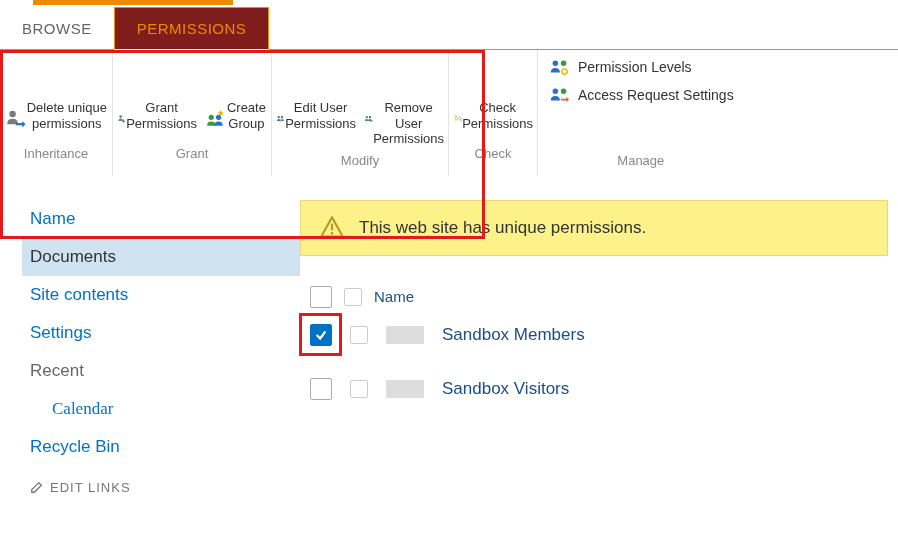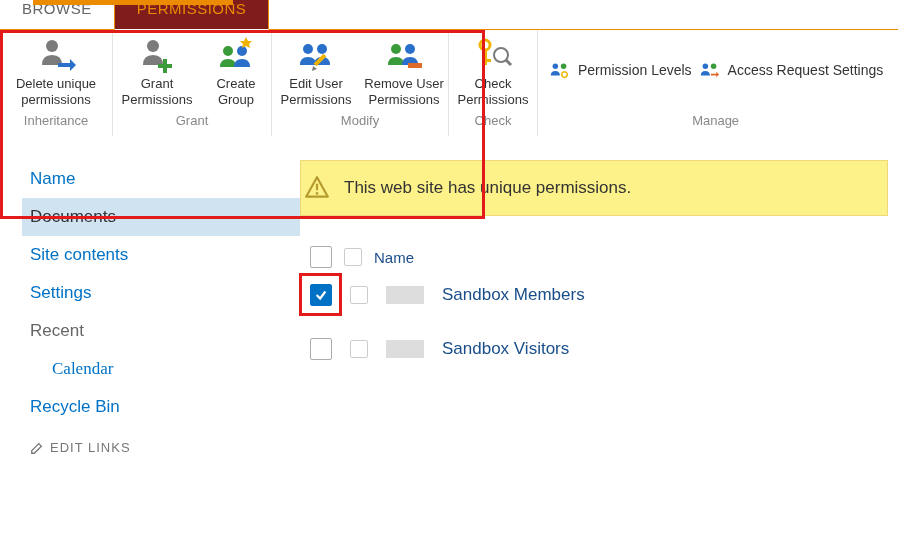--- a/index.html
+++ b/index.html
@@ -2,51 +2,51 @@
 <html><head>
 <meta charset="utf-8">
 <style>
 * { box-sizing: border-box; margin: 0; padding: 0; }
 body { font-family: "Segoe UI", Arial, sans-serif; font-size: 14px; color: #444; background: #fff; width: 898px; height: 546px; overflow: hidden; }
 
 
 .top-accent { height: 5px; background: #ed8b00; width: 200px; position: absolute; top: 0; left: 33px; }
 
 
-.tabs { display: flex; border-bottom: 1px solid #ed8b00; height: 30px; align-items: flex-end; padding-top: 5px; position: relative; }
+.tabs { display: flex; border-bottom: 1px solid #ed8b00; height: 50px; align-items: flex-end; padding-top: 5px; position: relative; }
 .tab { padding: 12px 22px; font-size: 15px; color: #666; cursor: pointer; letter-spacing: 0.5px; }
 .tab.active { color: #ed8b00; border: 1px solid #ed8b00; border-bottom: 1px solid #fff; background: #7f1d1d; margin-bottom: -1px; }
 
 
 .ribbon { display: flex; position: relative; }
 .ribbon-group { display: flex; flex-direction: column; align-items: center; border-right: 1px solid #e3e3e3; padding-bottom: 4px; }
 .ribbon-buttons { display: flex; }
-.ribbon-btn { display: flex; flex-direction: column; align-items: center; justify-content: flex-start; width: 88px; padding: 6px 4px 2px 4px; cursor: pointer; text-align: center; }
+.ribbon-btn { display: flex; align-items: flex-start; justify-content: flex-start; width: 88px; padding: 6px 4px 2px 4px; cursor: pointer; text-align: center; margin-top: 44px; }
 .ribbon-btn .icon-holder { width: 40px; height: 38px; margin-bottom: 2px; display:flex; align-items:center; justify-content:center; }
 .ribbon-btn .label { font-size: 13px; line-height: 1.2; color: #333; }
 .group-label { font-size: 13px; color: #888; padding: 4px 0; }
-.mgr-links { display:flex; flex-direction:row; padding: 6px 10px; gap:6px; }
+.mgr-links { display:flex; flex-direction:column; padding: 6px 10px; gap:6px; }
 .mgr-link { display:flex; align-items:center; gap:8px; cursor:pointer; font-size:14px; color:#333; }
 .mgr-link svg { width:22px; height:22px; flex-shrink:0; }
 
 .highlight-box { position:absolute; border: 3px solid #e21a1a; pointer-events:none; }
 .hb1 { top: 0px; left: 0px; width: 485px; height: 189px; }
 .hb2 { top: 335px; left: 335px; width: 43px; height: 43px; }
 
 
 .body-row { display:flex; }
 .sidebar { width: 300px; padding: 24px 0 0 22px; }
 .sidebar-item { padding: 9px 0 9px 8px; font-size: 17px; color: #0072c6; font-weight: 300; cursor: pointer; }
 .sidebar-item.active { background: #cfe3f1; color: #333; }
 .sidebar-item.muted { color: #666; cursor: default; }
 .sidebar-sub { padding-left: 30px; font-family: Liberation Serif, serif; }
 .editlinks { display:flex; align-items:center; gap:6px; color:#777; font-size:13px; padding: 14px 0 0 8px; letter-spacing:1px; }
 
 .main { flex:1; padding-top: 24px; padding-right: 10px; }
-.alert { background: #fdf289; border: 1px solid #efd77b; padding: 14px 3px; display:flex; align-items:center; gap:14px; font-size: 17px; color:#333;text-align:center; }
+.alert { background: #fdf289; border: 1px solid #efd77b; padding: 14px 18px; display:flex; align-items:center; gap:14px; font-size: 17px; color:#333;text-align:center; }
 .alert svg { width: 26px; height:26px; }
 
 .table-head { display:flex; align-items:center; gap: 12px; margin-top: 30px; padding-left: 10px; }
 .table-row { display:flex; align-items:center; gap: 18px; padding: 16px 0 16px 10px; }
 .chk { width:22px; height:22px; border:1px solid #ababab; border-radius:2px; display:flex; align-items:center; justify-content:center; cursor:pointer; flex-shrink:0; }
 .chk.small { width:18px; height:18px; }
 .chk.checked { background:#0072c6; border-color:#0072c6; }
 .chk.checked svg { display:block; }
 .chk svg { display:none; width:14px; height:14px; }
 .name-col { color:#1a4e8a; font-size:15px; }

